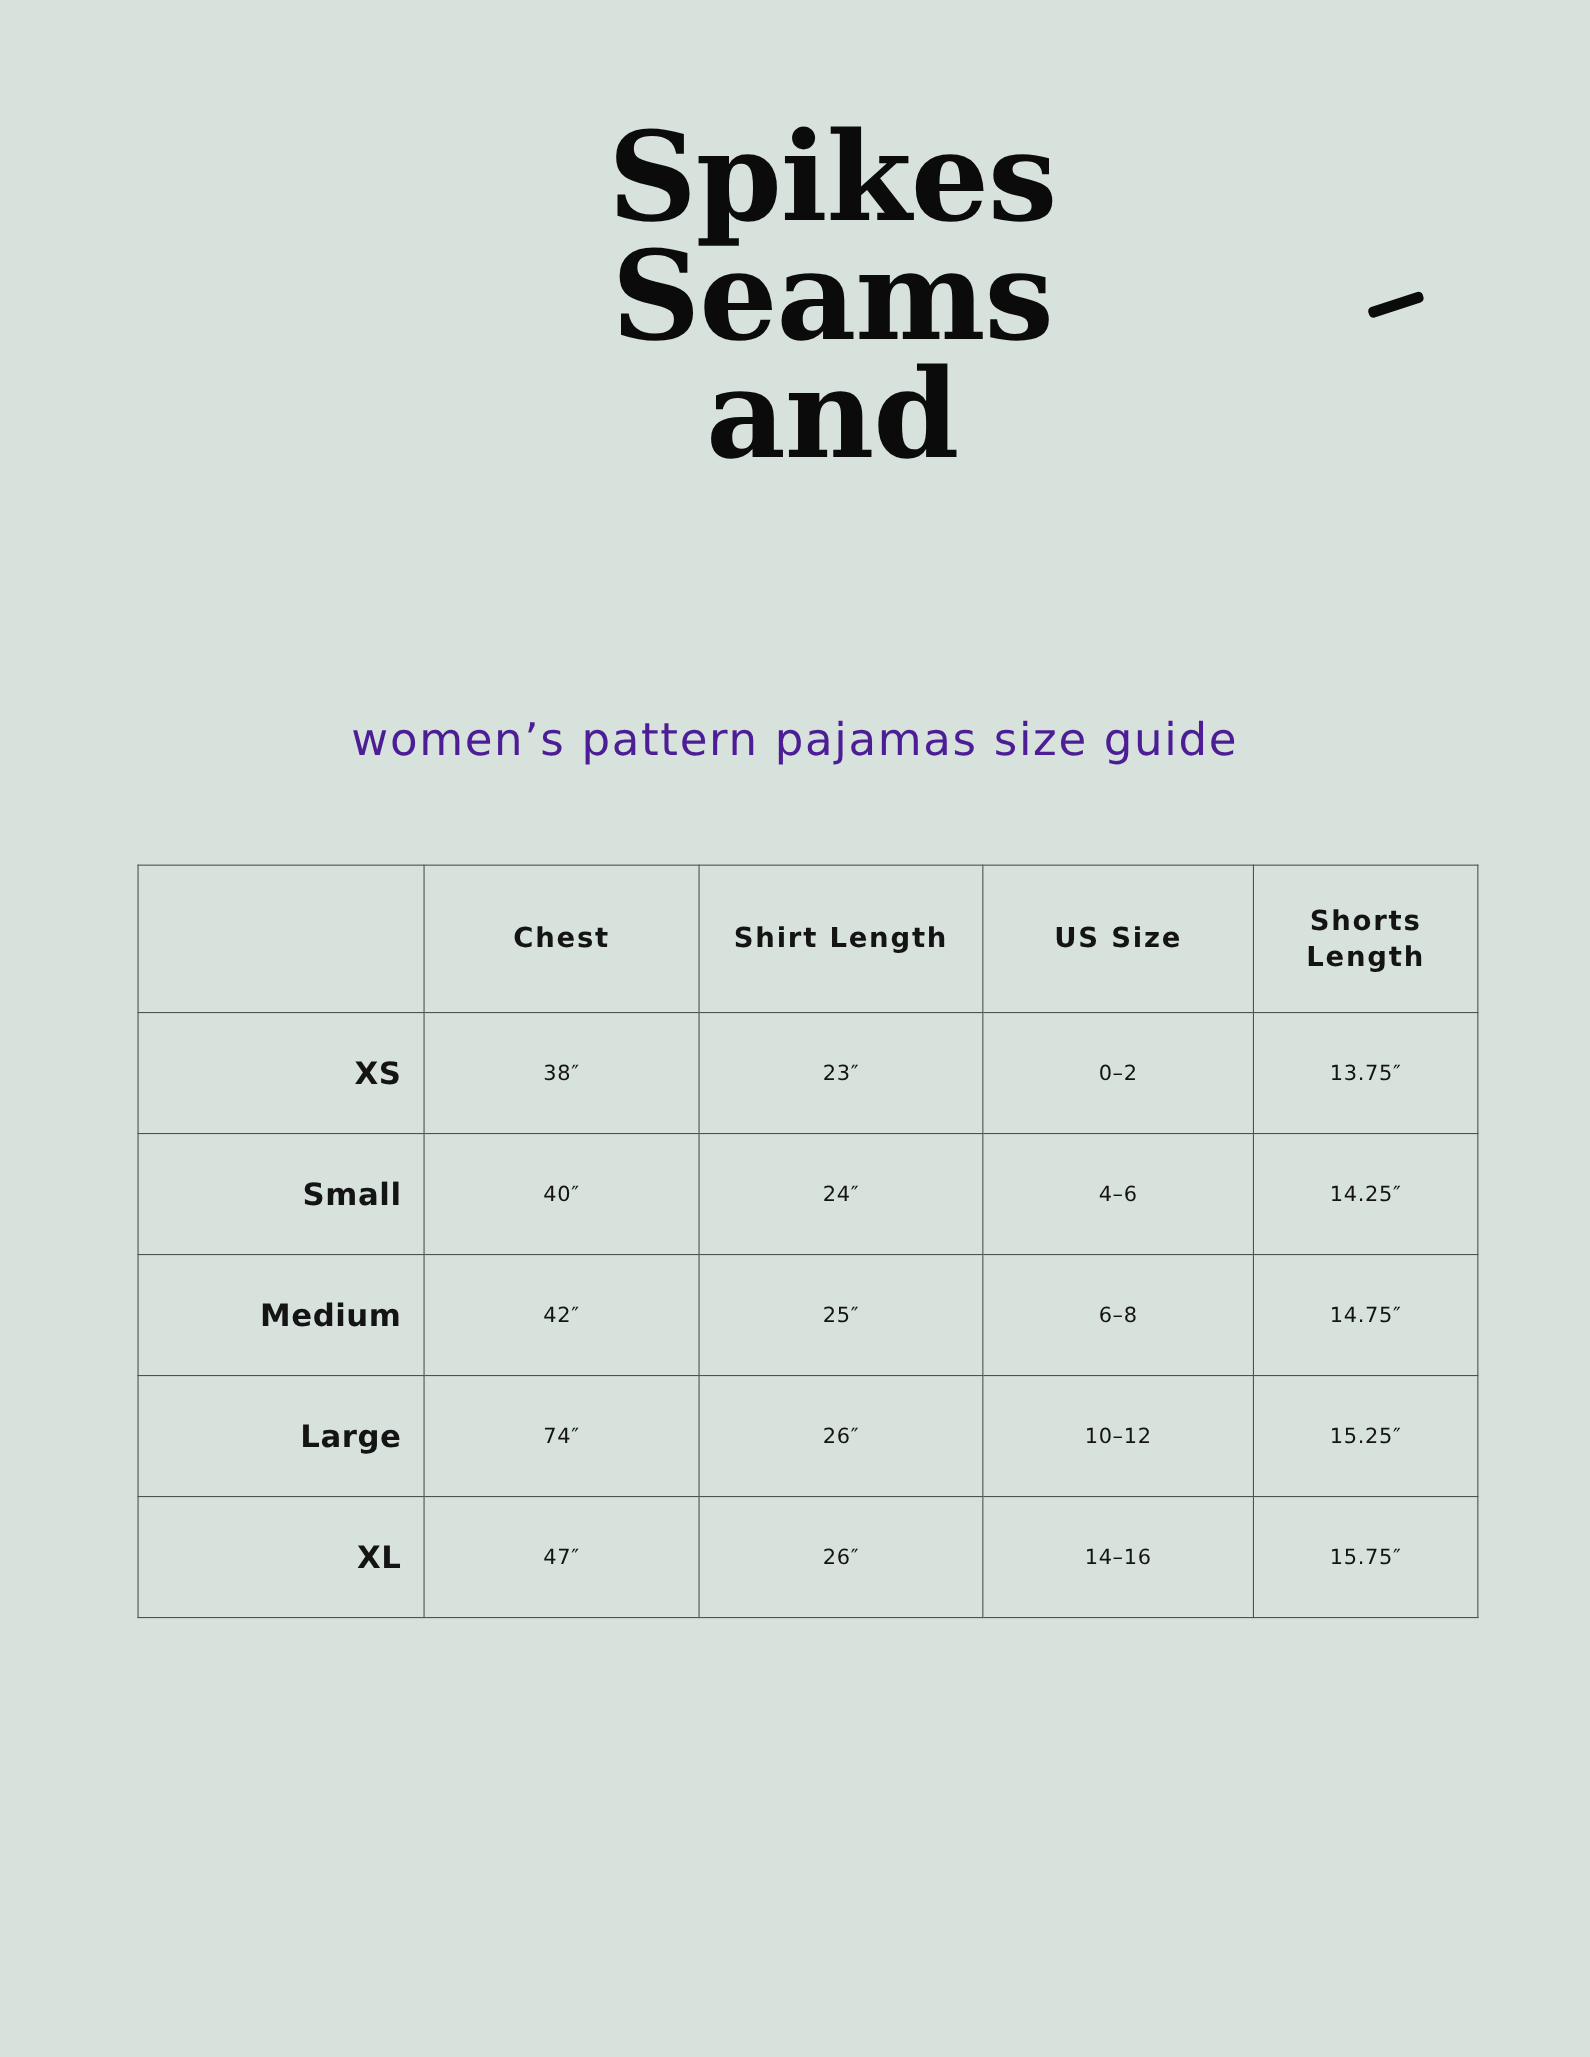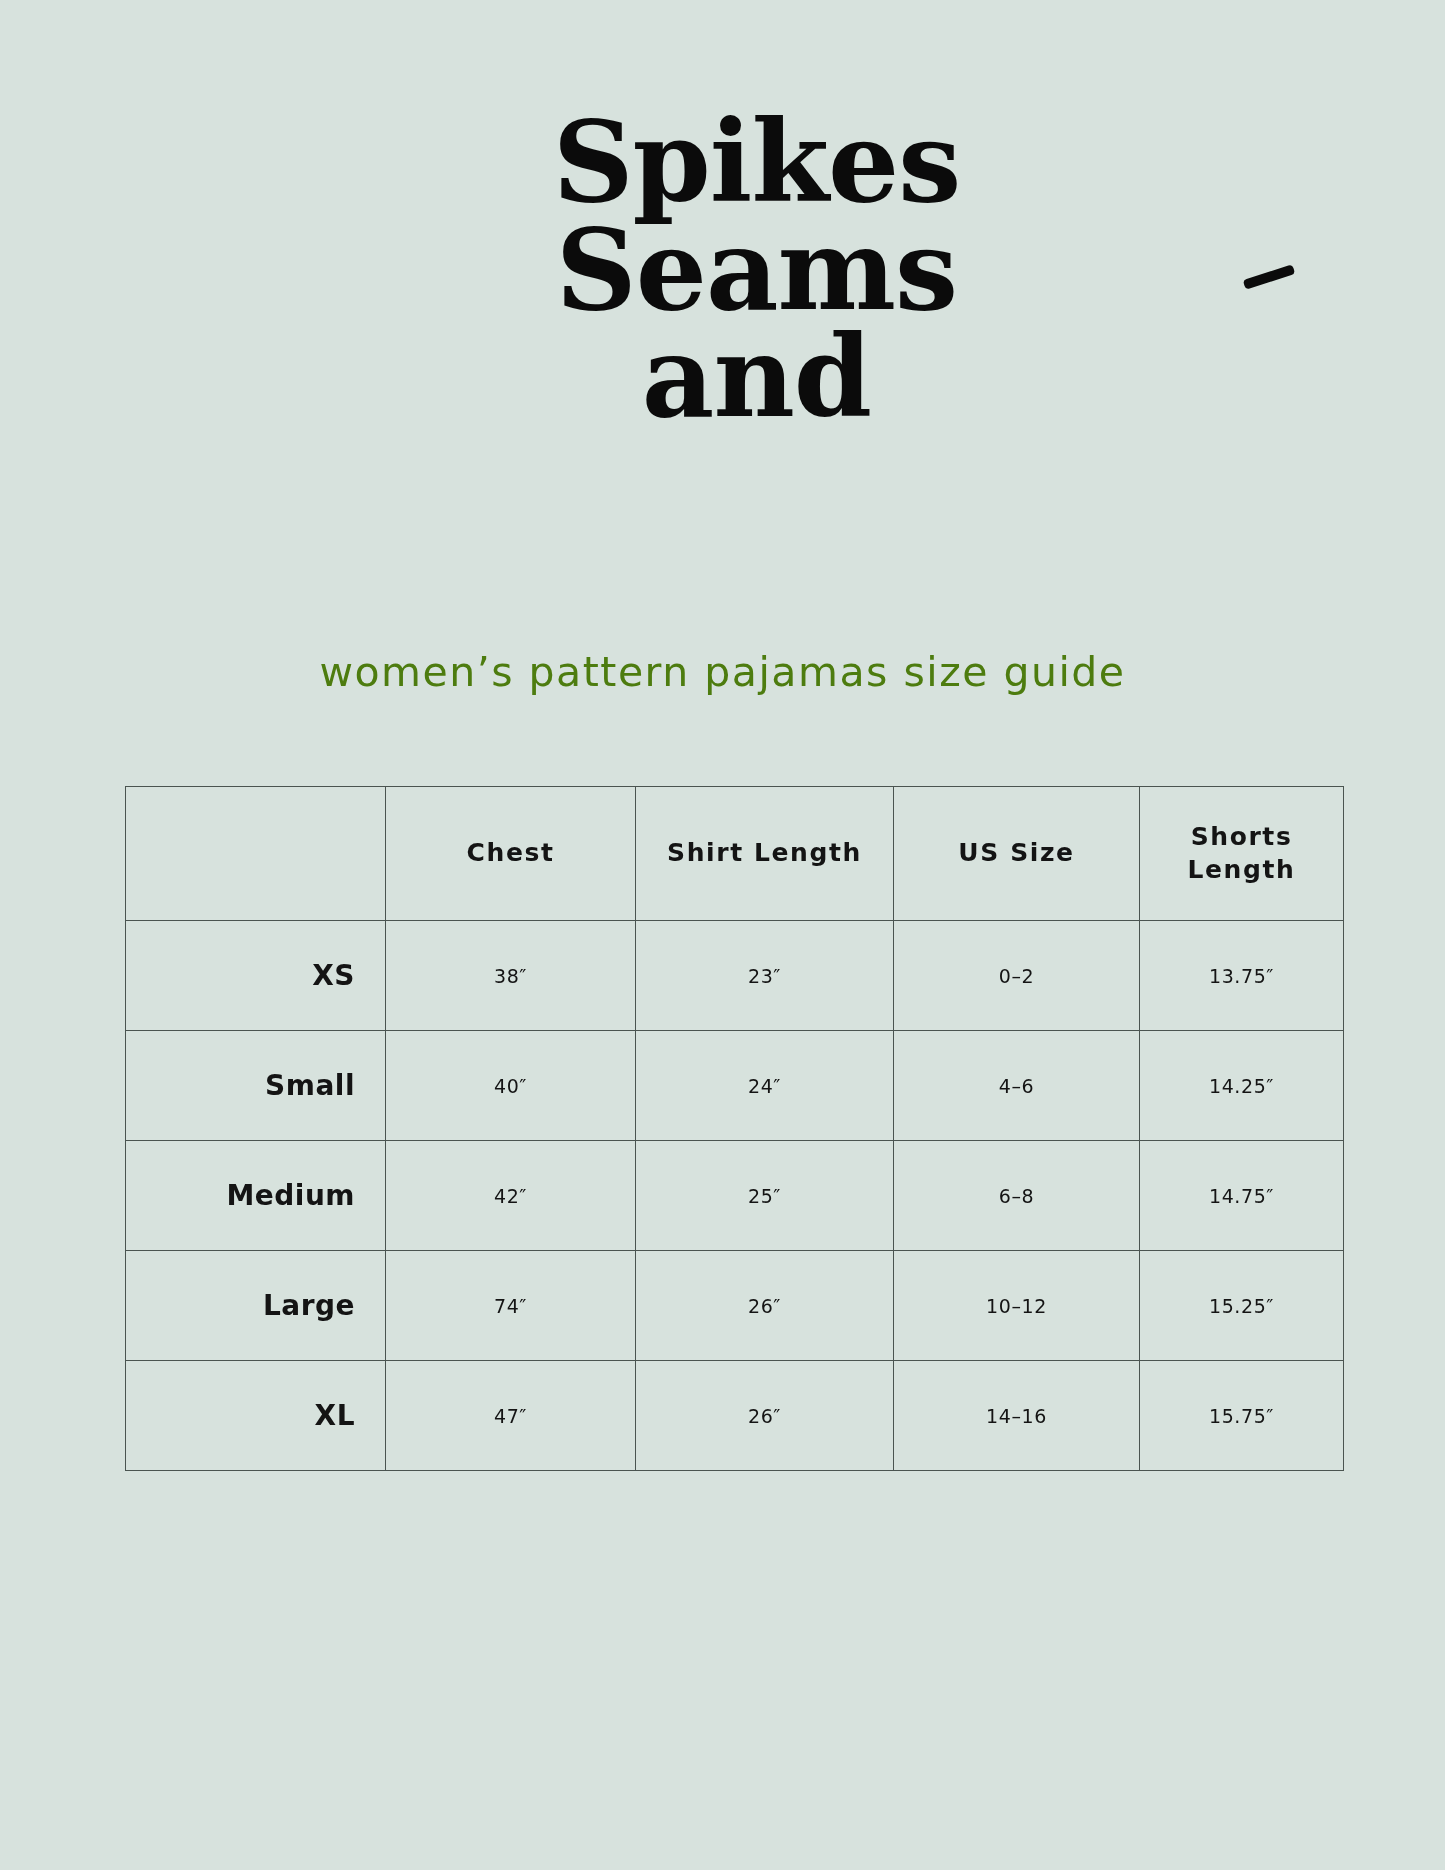--- a/index.html
+++ b/index.html
@@ -57,21 +57,21 @@
   
   .subtitle {
     position: absolute;
     top: 648px;
     left: 0;
     width: 1445px;
     text-align: center;
     font-family: "DejaVu Sans", sans-serif;
     font-size: 41px;
     letter-spacing: 1.5px;
-    color: #4d7c0f;
+    color: #4c1d95;
     font-weight: 400;
   }
 
   
   .table-wrap {
     position: absolute;
     top: 770px;
     left: 125px;
     width: 1218px;
   }
@@ -98,21 +98,21 @@
     letter-spacing: 1.6px;
     font-weight: 700;
     line-height: 1.3;
     height: 134px;
   }
   table.size-table tbody td.row-label {
     text-align: right;
     font-weight: 700;
     font-size: 28px;
     letter-spacing: 0.5px;
-    padding-right: 30px;
+    padding-right: 20px;
   }
   col.c0 { width: 260px; }
   col.c1 { width: 250px; }
   col.c2 { width: 258px; }
   col.c3 { width: 246px; }
   col.c4 { width: 204px; }
 </style>
 </head>
 <body>
 

